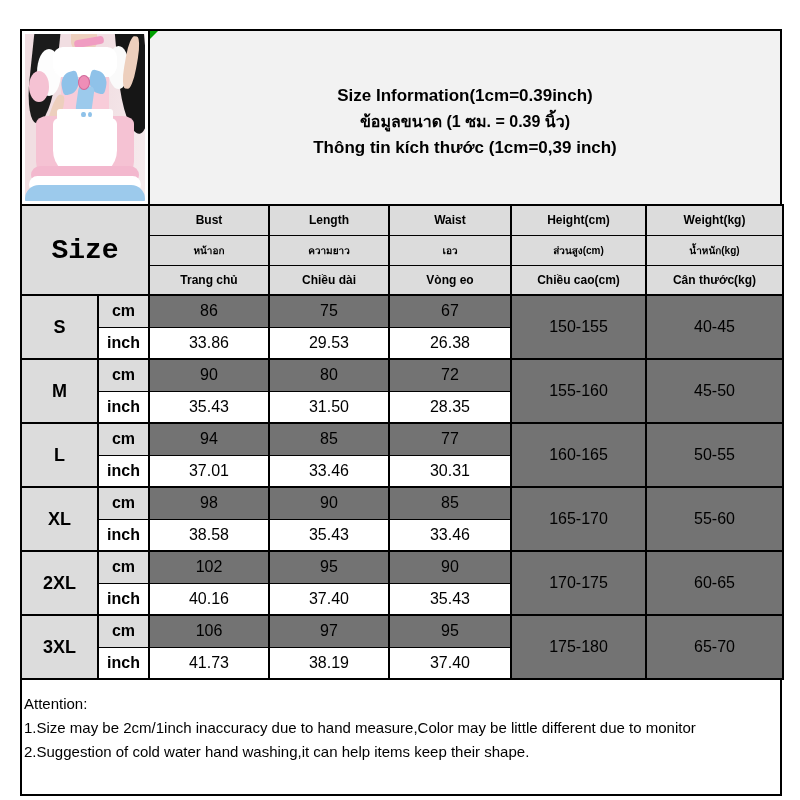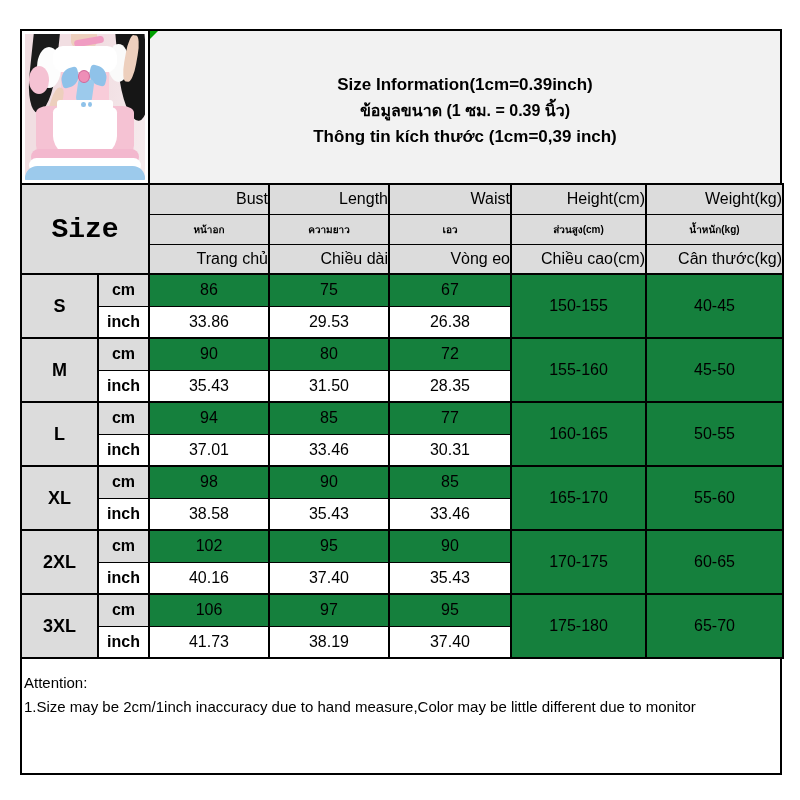--- a/index.html
+++ b/index.html
@@ -2,21 +2,21 @@
 <html><head>
 <meta charset="utf-8">
 <style>
   * { margin:0; padding:0; box-sizing:border-box; }
   html,body { width:800px; height:800px; background:#fff; }
   body { font-family:"Liberation Sans","DejaVu Sans",sans-serif; color:#000; position:relative; }
 
   .sheet { position:absolute; left:20px; top:29px; width:762px; }
 
   
-  .top-row { display:flex; border:2px solid #000; height:156px; background:#f2f2f2; }
+  .top-row { display:flex; border:2px solid #000; height:177px; background:#f2f2f2; }
   .img-cell { width:128px; flex:0 0 128px; border-right:2px solid #000; background:#fff; padding:3px; }
   .photo { position:relative; width:100%; height:100%; background:linear-gradient(100deg,#f1dee2 55%,#f6ecee); overflow:hidden; }
   .photo div { position:absolute; }
   .ph-hair-l { left:4%; top:-4%; width:22%; height:58%; background:#1b1b1b; border-radius:0 0 55% 45%; transform:rotate(6deg); }
   .ph-hair-r { right:-2%; top:-4%; width:24%; height:64%; background:#161616; border-radius:0 0 45% 55%; transform:rotate(-5deg); }
   .ph-face { left:38%; top:-2%; width:22%; height:13%; background:#edcfbd; border-radius:0 0 46% 46%; }
   .ph-band { left:41%; top:2.5%; width:25%; height:4.5%; background:#f09cc2; border-radius:5px; transform:rotate(-10deg); }
   .ph-shoulder-l { left:10%; top:9%; width:20%; height:28%; background:#fdfdfd; border-radius:50%; }
   .ph-shoulder-r { right:13%; top:7%; width:18%; height:26%; background:#fafafa; border-radius:50%; }
   .ph-collar { left:23%; top:8%; width:54%; height:22%; background:#ffffff; border-radius:10px 10px 50% 50%; }
@@ -42,26 +42,26 @@
   .title-cell .t2 { font-size:16px; }
   .flag { position:absolute; top:0; left:0; width:0; height:0; border-top:8px solid #00a000; border-right:8px solid transparent; }
 
   
   table { border-collapse:collapse; table-layout:fixed; width:762px; margin-top:-2px; border:2px solid #000; }
   td { border:1px solid #000; border-left-width:2px; border-right-width:2px; text-align:center; vertical-align:middle; padding:0; font-size:16px; overflow:hidden; }
   tr.hr { height:30px; }
   tr.dr { height:32px; }
   tr.gs td { border-top-width:2px; }
   .g  { background:#dcdcdc; }
-  .lt { background:#15803d; }
+  .lt { background:#737373; }
   .wh { background:#ffffff; }
   .size-hd { font-size:28px; font-weight:bold;font-family:Liberation Mono, monospace; }
   .sz { font-size:18px; font-weight:bold; }
   .u  { font-weight:bold;margin-left:48px; }
-  .hen,.hvi { font-weight:normal; font-size:16px;text-align:right; }
+  .hen,.hvi { font-weight:bold; font-size:12px; }
   .hth { font-weight:bold; font-size:10px; }
 
   
   .attention { border:2px solid #000; margin-top:-2px; background:#fff; min-height:118px; padding:12px 2px; font-size:15px; line-height:24px; }
 </style>
 </head>
 <body>
 
 <div class="sheet">
 
@@ -229,15 +229,16 @@
         <td class="wh">41.73</td>
         <td class="wh">38.19</td>
         <td class="wh">37.40</td>
       </tr>
     </tbody>
   </table>
 
   <div class="attention">
     <div>Attention:</div>
     <div>1.Size may be 2cm/1inch inaccuracy due to hand measure,Color may be little different due to monitor</div>
+    <div>2.Suggestion of cold water hand washing,it can help items keep their shape.</div>
   </div>
 
 </div>
 
 </body></html>

